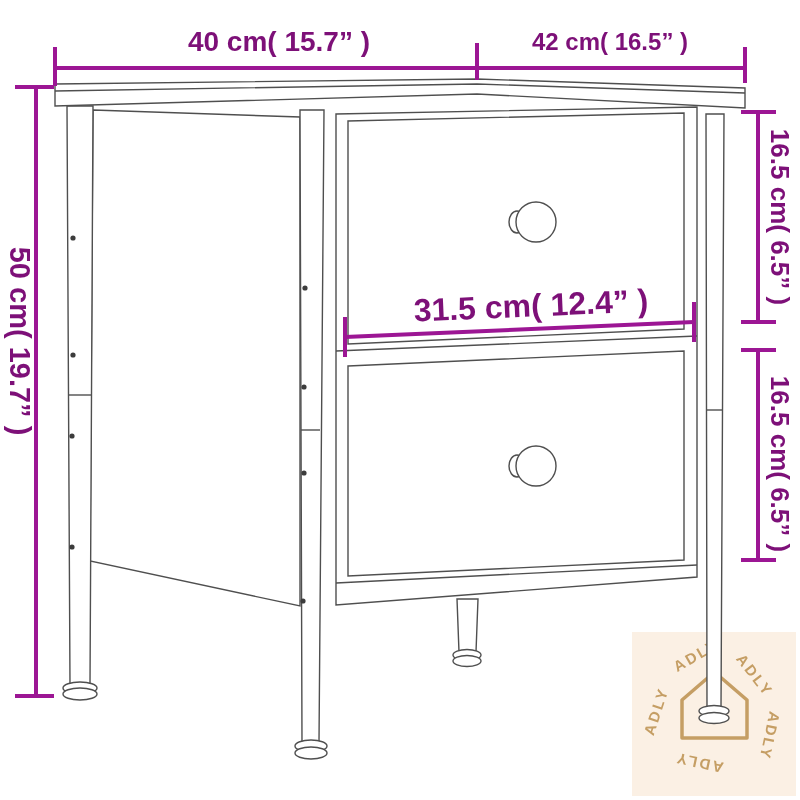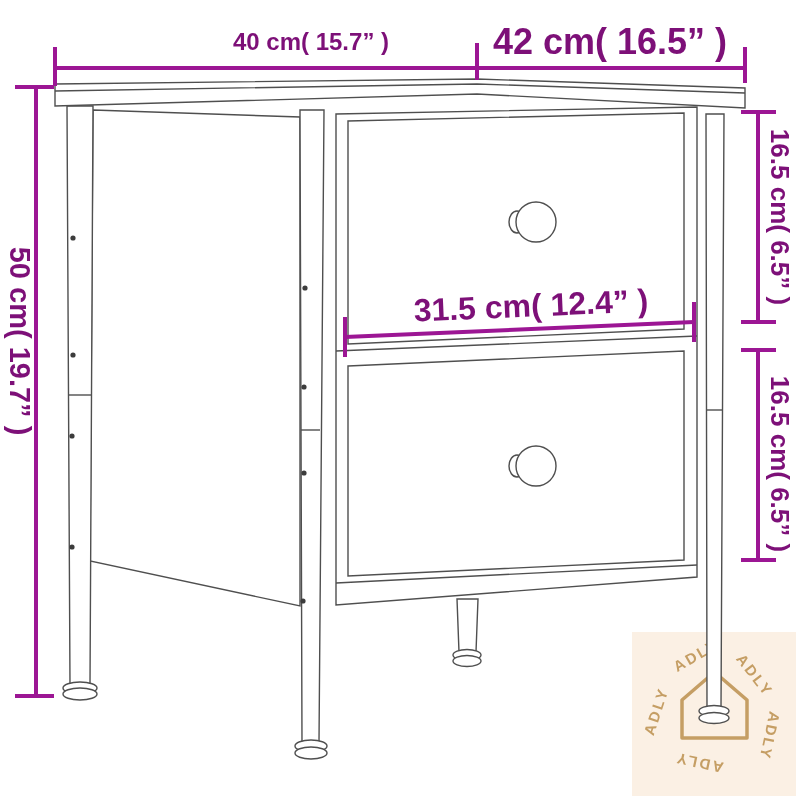--- a/index.html
+++ b/index.html
@@ -11,22 +11,22 @@
            color:#c59e64;white-space:nowrap;transform-origin:center;}
   #wm-word-left{left:24px;top:79px;transform:translate(-50%,-50%) rotate(-72deg);}
   #wm-word-topleft{left:64px;top:23px;transform:translate(-50%,-50%) rotate(-30deg);}
   #wm-word-topright{left:123px;top:43px;transform:translate(-50%,-50%) rotate(52deg);}
   #wm-word-right{left:138px;top:104px;transform:translate(-50%,-50%) rotate(102deg);}
   #wm-word-bottom{left:67px;top:131px;transform:translate(-50%,-50%) rotate(192deg);}
   #wm-house{position:absolute;left:0;top:0;}
   #lineart{position:absolute;left:0;top:0;z-index:1;}
   .lbl{position:absolute;z-index:2;font-weight:700;color:#7d1078;white-space:nowrap;
        transform-origin:center;}
-  #lbl-width{left:279px;top:42px;font-size:24px;transform:translate(-50%,-50%);margin-left:32px;}
-  #lbl-depth{left:610px;top:42px;font-size:36px;transform:translate(-50%,-50%);}
+  #lbl-width{left:279px;top:42px;font-size:28px;transform:translate(-50%,-50%);}
+  #lbl-depth{left:610px;top:42px;font-size:24px;transform:translate(-50%,-50%);}
   #lbl-height{left:19px;top:341px;font-size:29px;transform:translate(-50%,-50%) rotate(90deg);}
   #lbl-upper-drawer{left:779px;top:217px;font-size:26px;transform:translate(-50%,-50%) rotate(90deg);}
   #lbl-lower-drawer{left:779px;top:464px;font-size:26px;transform:translate(-50%,-50%) rotate(90deg);}
   #lbl-drawer-width{left:531px;top:306px;font-size:32px;transform:translate(-50%,-50%) rotate(-2.5deg);}
   .fline{stroke:#4f4f4f;stroke-width:1.4;fill:none;}
   .ffill{stroke:#4f4f4f;stroke-width:1.4;fill:#ffffff;}
   .screw{fill:#3c3c3c;stroke:none;}
   .dim{stroke:#9c1694;stroke-width:4;fill:none;stroke-linecap:butt;}
 </style>
 </head>

